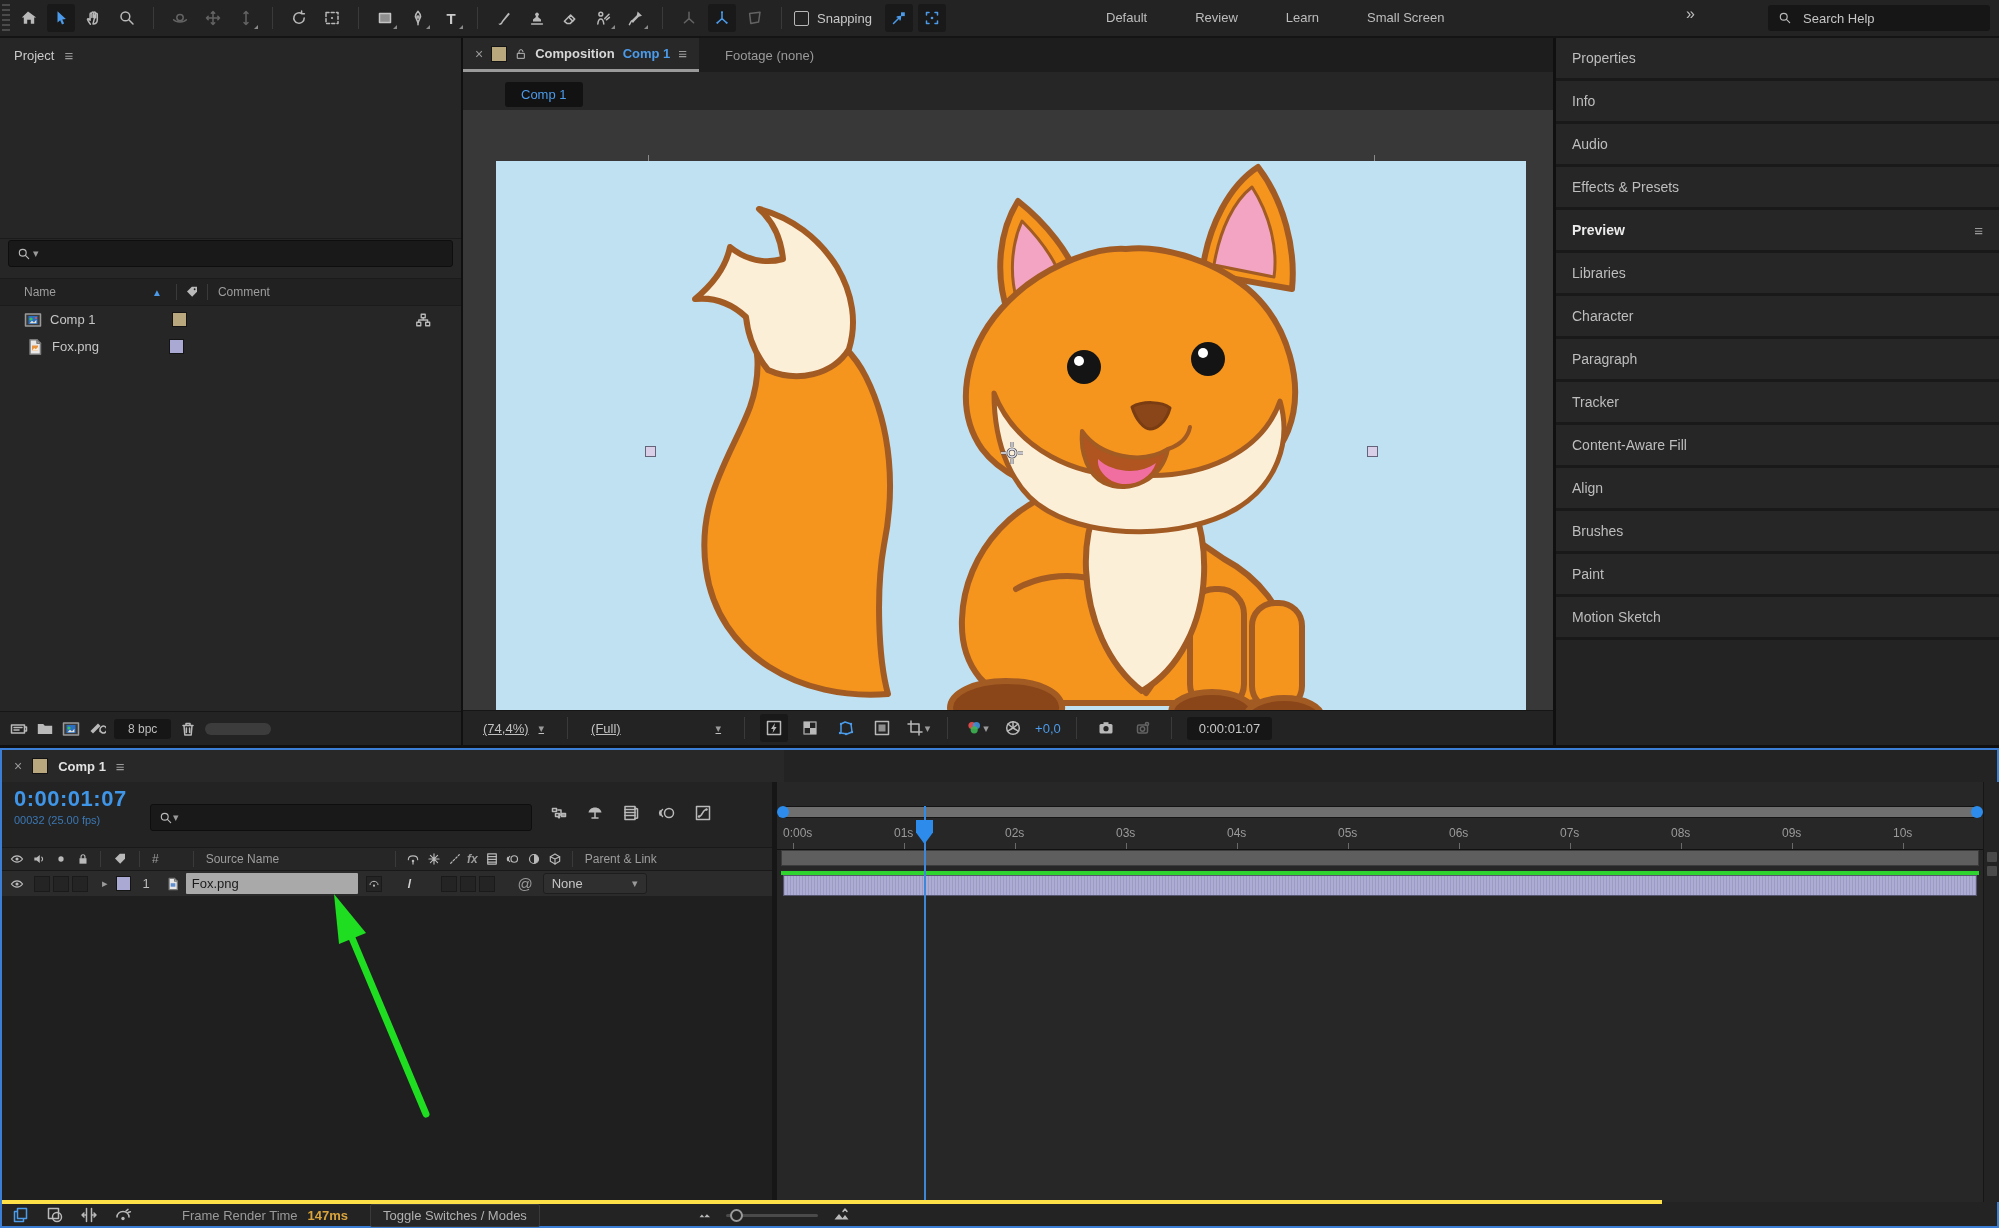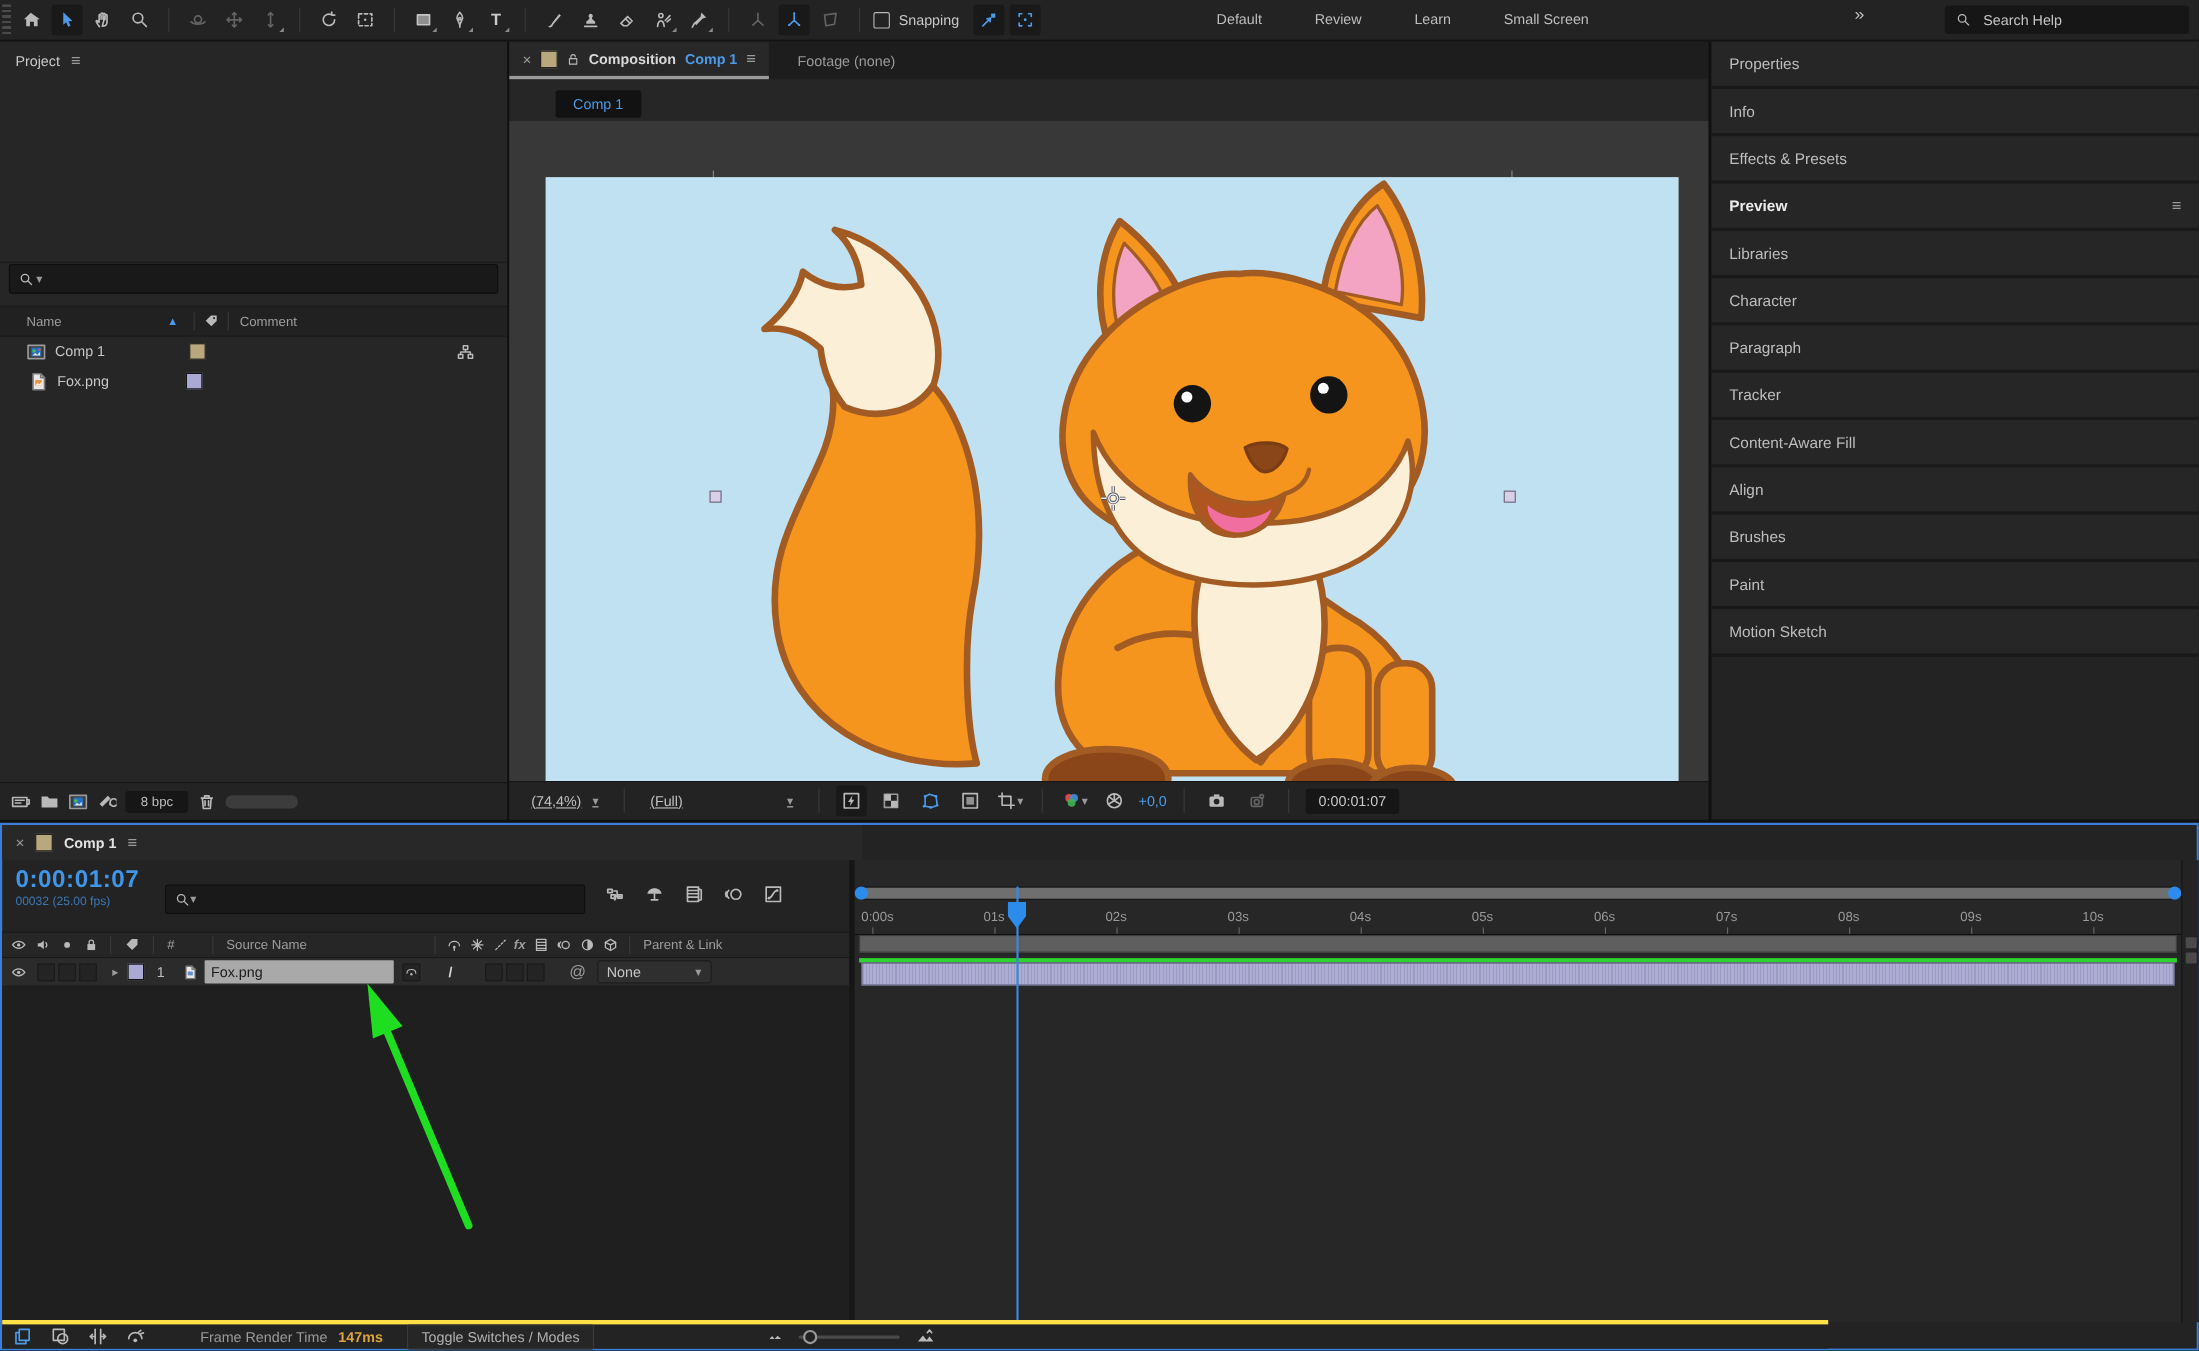--- a/index.html
+++ b/index.html
@@ -518,20 +518,23 @@
         <span class="tc-well">0:00:01:07</span>
       </div>
     </div>
 
     <div class="abs rightp">
       <div class="rp-item">
           <span>Properties</span>
         </div>
       <div class="rp-item">
           <span>Info</span>
+        </div>
+      <div class="rp-item">
+          <span>Audio</span>
         </div>
       <div class="rp-item">
           <span>Effects &amp; Presets</span>
         </div>
       <div class="rp-item bold">
           <span>Preview</span>
           <span class="menu-gl">≡</span>
         </div>
       <div class="rp-item">
           <span>Libraries</span>

